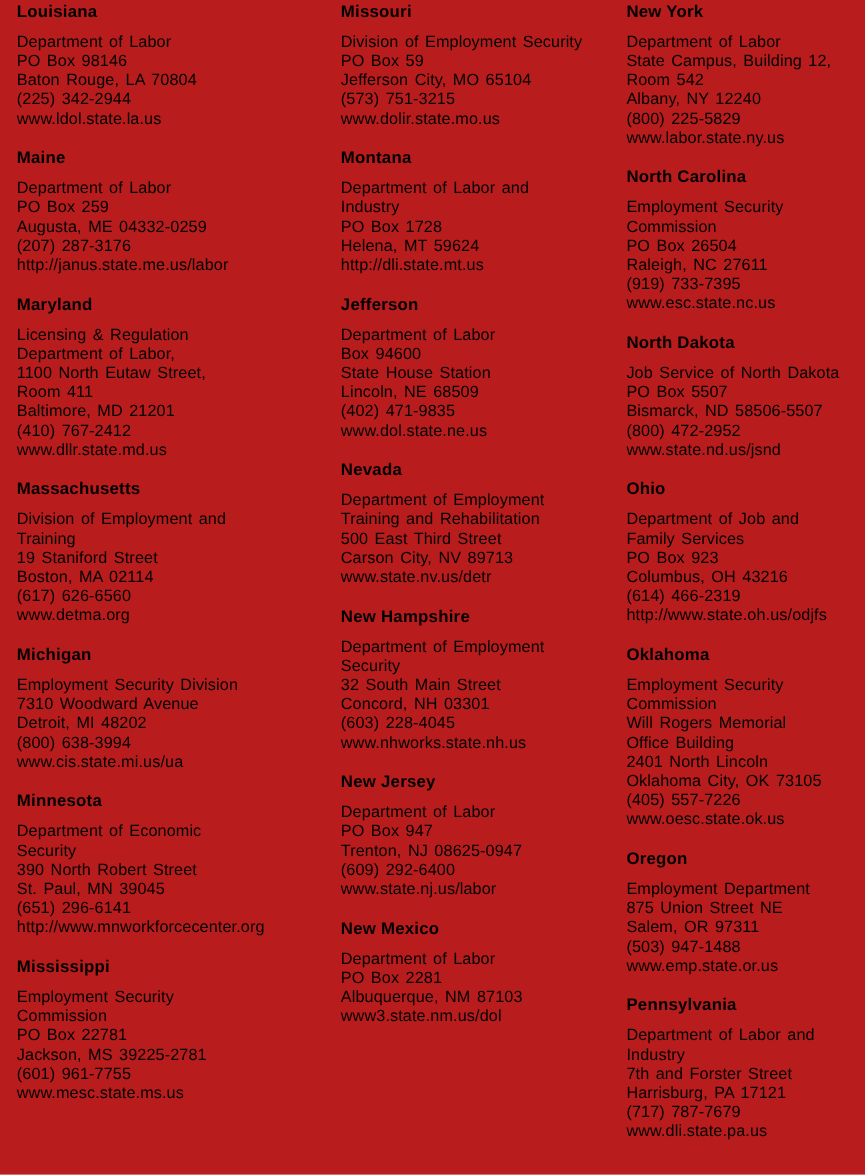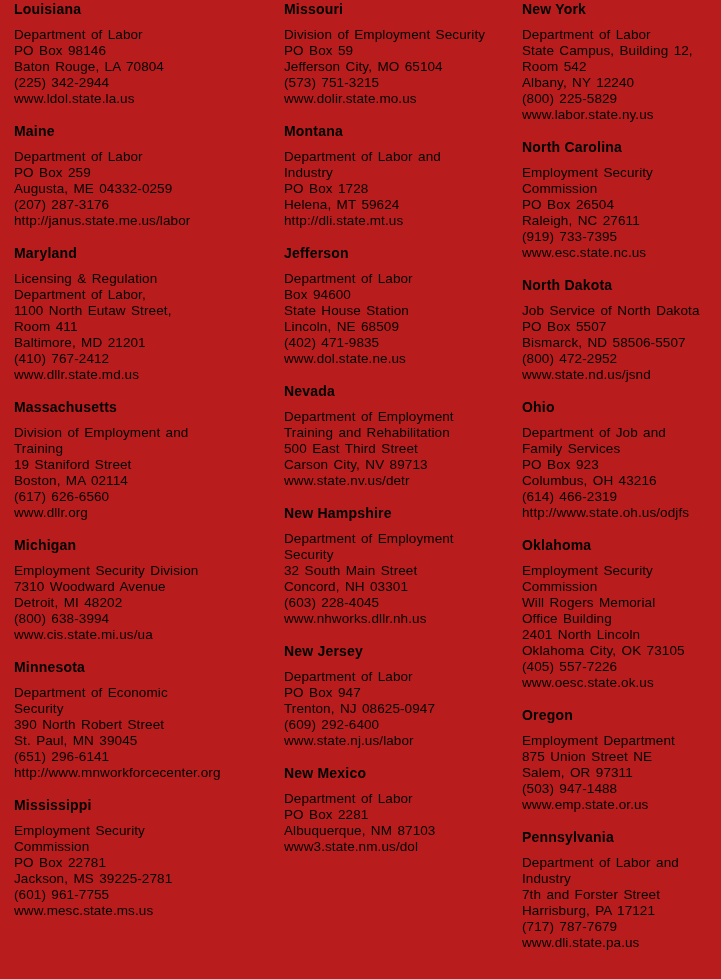--- a/index.html
+++ b/index.html
@@ -77,21 +77,21 @@
         <div class="line">(410) 767-2412</div>
         <div class="line">www.dllr.state.md.us</div>
       </section>
       <section class="entry">
         <h3>Massachusetts</h3>
         <div class="line">Division of Employment and</div>
         <div class="line">Training</div>
         <div class="line">19 Staniford Street</div>
         <div class="line">Boston, MA 02114</div>
         <div class="line">(617) 626-6560</div>
-        <div class="line">www.dllr.org</div>
+        <div class="line">www.detma.org</div>
       </section>
       <section class="entry">
         <h3>Michigan</h3>
         <div class="line">Employment Security Division</div>
         <div class="line">7310 Woodward Avenue</div>
         <div class="line">Detroit, MI 48202</div>
         <div class="line">(800) 638-3994</div>
         <div class="line">www.cis.state.mi.us/ua</div>
       </section>
       <section class="entry">
@@ -147,21 +147,21 @@
         <div class="line">Carson City, NV 89713</div>
         <div class="line">www.state.nv.us/detr</div>
       </section>
       <section class="entry">
         <h3>New Hampshire</h3>
         <div class="line">Department of Employment</div>
         <div class="line">Security</div>
         <div class="line">32 South Main Street</div>
         <div class="line">Concord, NH 03301</div>
         <div class="line">(603) 228-4045</div>
-        <div class="line">www.nhworks.dllr.nh.us</div>
+        <div class="line">www.nhworks.state.nh.us</div>
       </section>
       <section class="entry">
         <h3>New Jersey</h3>
         <div class="line">Department of Labor</div>
         <div class="line">PO Box 947</div>
         <div class="line">Trenton, NJ 08625-0947</div>
         <div class="line">(609) 292-6400</div>
         <div class="line">www.state.nj.us/labor</div>
       </section>
       <section class="entry">

